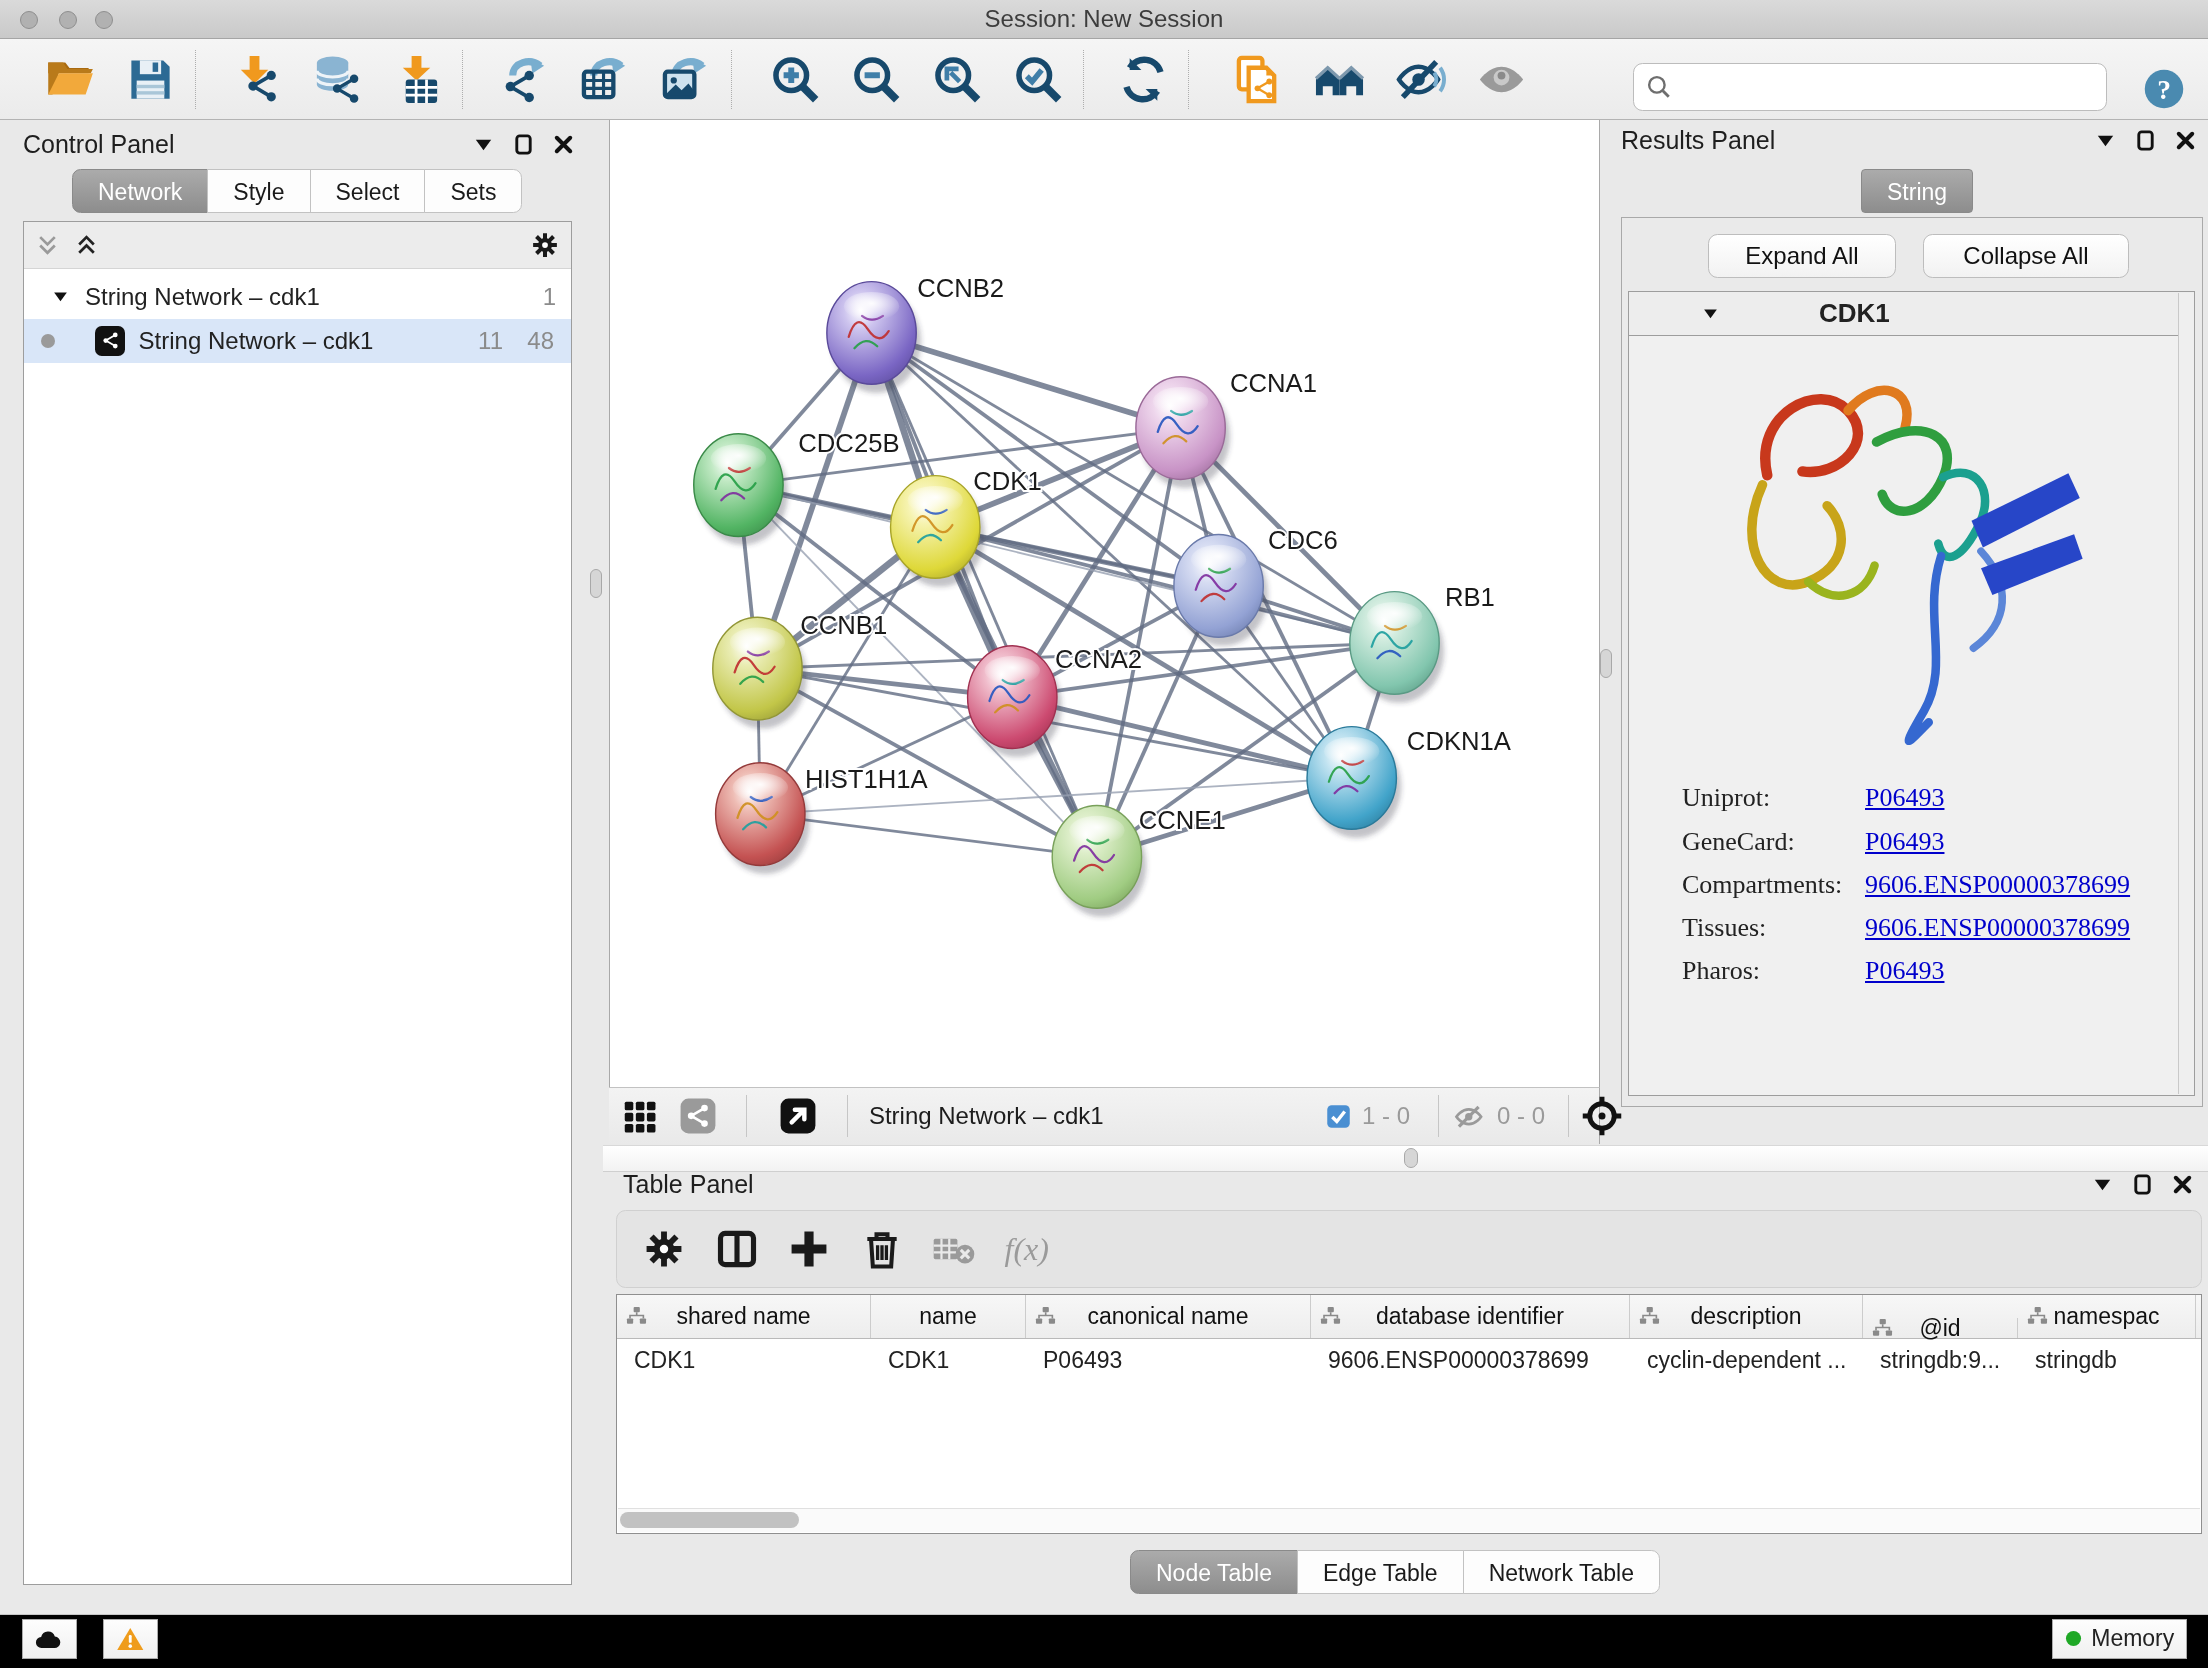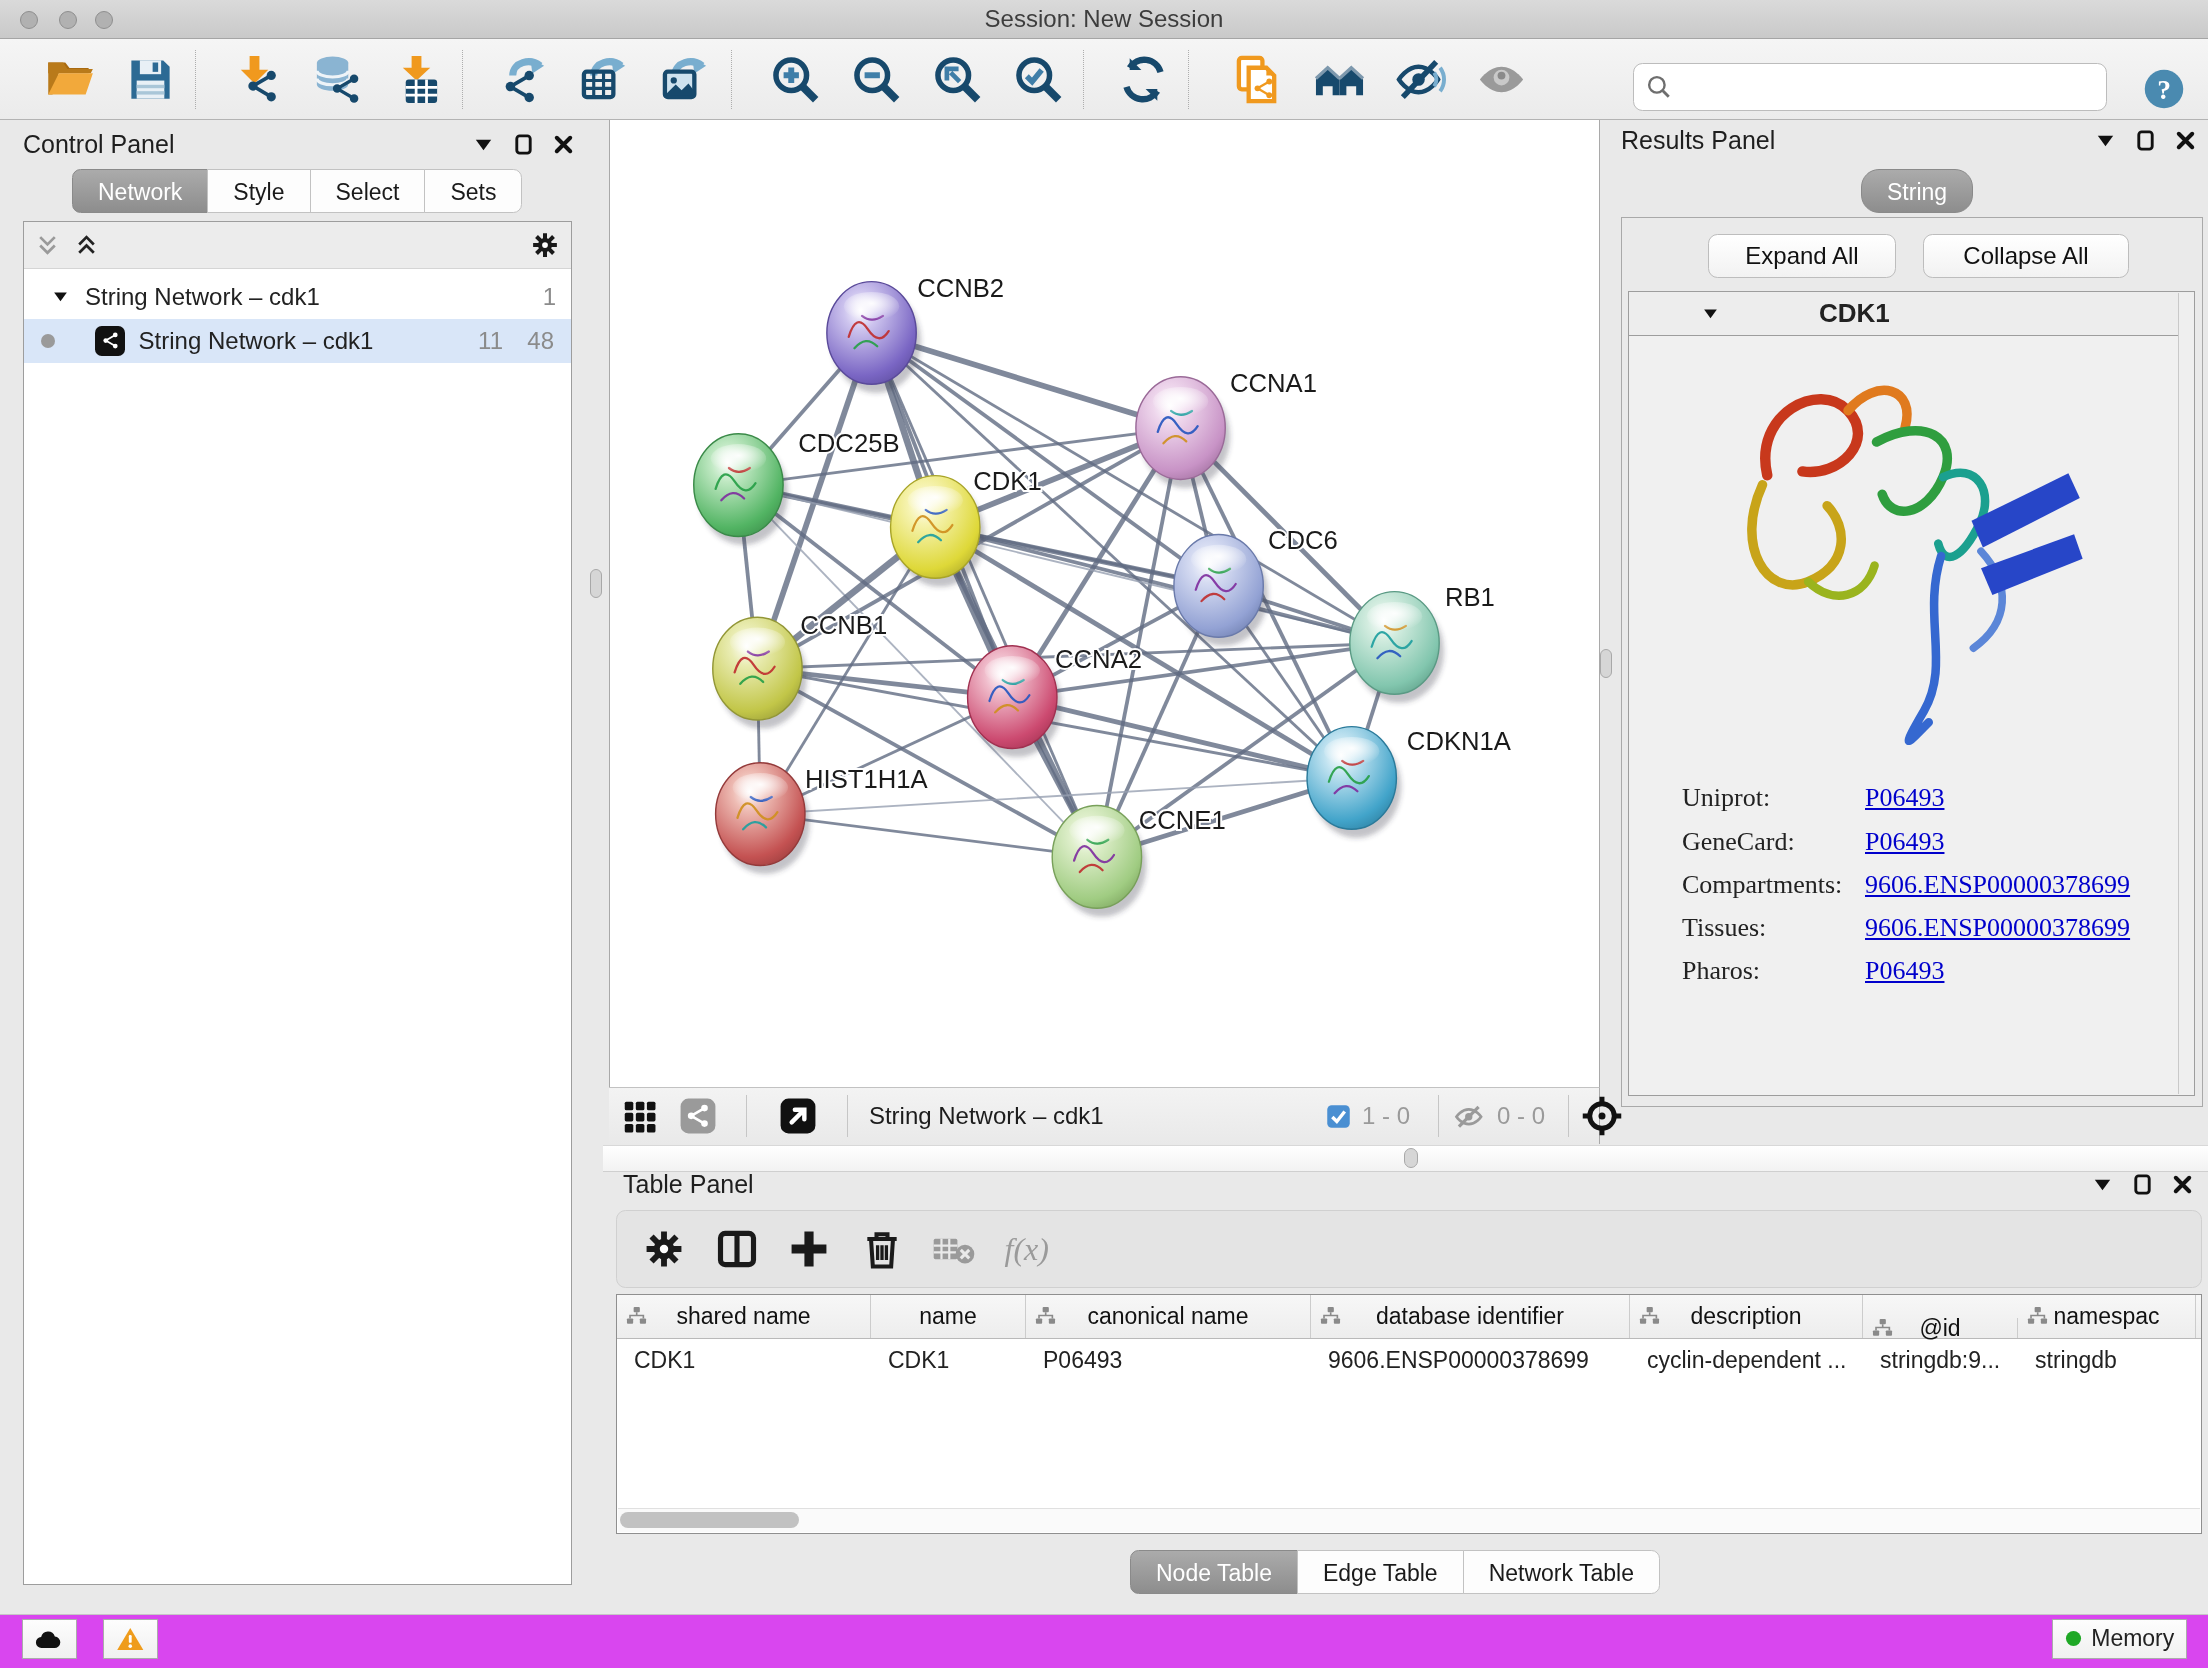--- a/index.html
+++ b/index.html
@@ -20,21 +20,21 @@
   .searchbox input{border:none;outline:none;flex:1;font-size:23px;font-family:"Liberation Sans",sans-serif;background:transparent;height:38px}
   .helpbtn{left:2142px;top:67px;width:44px;height:44px}
   
   .ptitle{font-size:25px;color:#1e1e1e}
   .phicons{display:flex;gap:17px;align-items:center}
   .phicons span{width:23px;height:23px}
   .phicons svg{width:23px;height:23px}
   .tab{height:44px;line-height:44px;padding:0 25px;background:#fdfdfd;border:1px solid #c2c2c2;font-size:23px;color:#1a1a1a;box-sizing:border-box;margin-left:-1px;white-space:nowrap}
   .tab.first{border-radius:8.6px 0 0 8.6px;margin-left:0}
   .tab.last{border-radius:0 8.6px 8.6px 0}
-  .tab.only{border-radius:18px}
+  .tab.only{border-radius:4px}
   .tab.active{background:linear-gradient(#ababab,#8d8d8d);color:#fff;border-color:#8a8a8a}
   
   .cp-box{left:23px;top:221px;width:549px;height:1364px;background:#fff;border:1.9px solid #9d9d9d;box-sizing:border-box}
   .cp-boxhead{height:46px;background:#ececec;border-bottom:1px solid #d5d5d5;position:relative;display:flex;align-items:center}
   .cp-sum{position:absolute;left:0;width:100%;text-align:center;font-size:23px;color:#1c1c1c}
   .treerow{height:44px;display:flex;align-items:center;font-size:24px;position:relative}
   .treerow .cnt{color:#8b8b8b}
   .selrow{background:#d9e6f8}
   .shbadge{width:30px;height:30px;border-radius:6.7px;background:#111;display:flex;align-items:center;justify-content:center}
   .shbadge svg{width:19px;height:19px}
@@ -64,21 +64,21 @@
   .tblwrap{left:616px;top:1294px;width:1586px;height:240px;background:#fff;border:1.9px solid #8f8f8f;box-sizing:border-box;overflow:hidden}
   .thead{display:flex;height:44px;background:linear-gradient(#f7f7f7,#ededed);border-bottom:1.9px solid #b9b9b9;box-sizing:border-box}
   .th{position:relative;display:flex;align-items:center;justify-content:center;font-size:23px;color:#111;border-right:1px solid #cccccc;box-sizing:border-box;flex:0 0 auto}
   .th .hicon{position:absolute;left:7.6px;width:23px;height:21px}
   .th .hicon svg{width:23px;height:21px}
   .trow{display:flex;height:42px;align-items:center;font-size:23px}
   .td{padding-left:17px;box-sizing:border-box;flex:0 0 auto;white-space:nowrap;overflow:hidden}
   .hscroll{left:618px;top:1508px;width:1582px;height:23px;background:#fafafa;border-top:1px solid #e0e0e0}
   .hthumb{position:absolute;left:1.9px;top:2.9px;width:179px;height:16px;background:#c2c2c2;border-radius:8.6px}
   
-  .statusbar{left:0;top:1614px;width:2208px;height:54px;background:#d946ef;border-top:1.9px solid #c6c6c6;box-sizing:border-box}
+  .statusbar{left:0;top:1614px;width:2208px;height:54px;background:#000000;border-top:1.9px solid #c6c6c6;box-sizing:border-box}
   .sqbtn{position:absolute;top:3.8px;width:55px;height:40px;background:linear-gradient(#fdfdfd,#f0f0f0);border:1.9px solid #ababab;display:flex;align-items:center;justify-content:center;box-sizing:border-box}
   .sqbtn svg{width:28.5px;height:28.5px}
   .membtn{position:absolute;right:21px;top:3.8px;width:135px;height:40px;background:linear-gradient(#fdfdfd,#f0f0f0);border:1.9px solid #ababab;display:flex;align-items:center;justify-content:center;gap:9.5px;font-size:23px;box-sizing:border-box}
 </style>
 </head>
 <body>
 
 <div class="abs titlebar">
   <span class="traffic" style="left:20px"></span>
   <span class="traffic" style="left:59px"></span>

